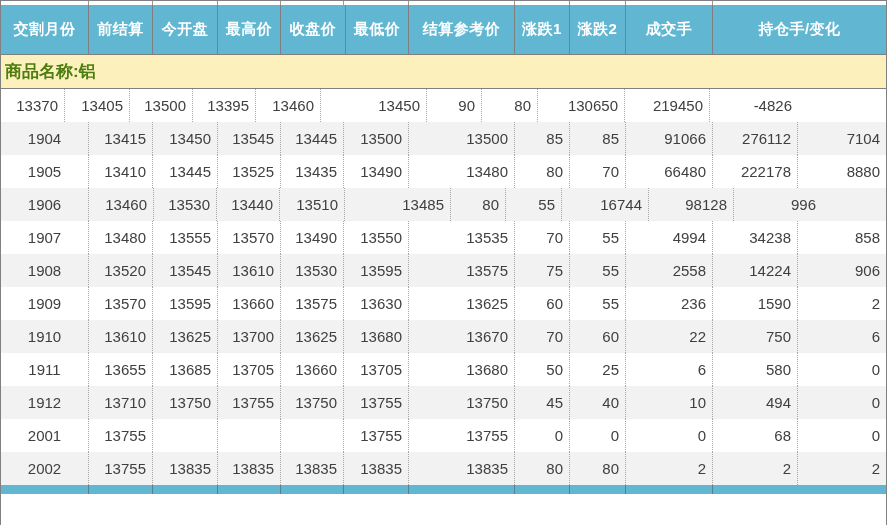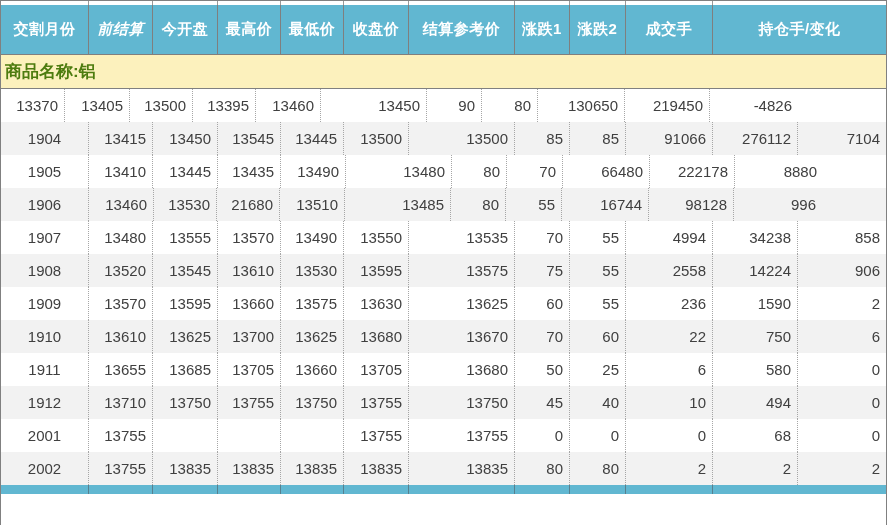--- a/index.html
+++ b/index.html
@@ -69,25 +69,25 @@
       <div class="cell" style="width: 63px;"></div>
       <div class="cell" style="width: 65px;"></div>
       <div class="cell" style="width: 106px;"></div>
       <div class="cell" style="width: 55px;"></div>
       <div class="cell" style="width: 56px;"></div>
       <div class="cell" style="width: 87px;"></div>
       <div class="cell" style="flex: 1 1 0%;"></div>
     </div>
   <div class="row hdr" id="header-row">
       <div class="cell" style="width: 88px;">交割月份</div>
-      <div class="cell" style="width: 64px; font-style: italic;">前结算</div>
+      <div class="cell" style="width: 64px;">前结算</div>
       <div class="cell" style="width: 65px;">今开盘</div>
       <div class="cell" style="width: 63px;">最高价</div>
+      <div class="cell" style="width: 65px;">收盘价</div>
       <div class="cell" style="width: 63px;">最低价</div>
-      <div class="cell" style="width: 65px;">收盘价</div>
       <div class="cell" style="width: 106px;">结算参考价</div>
       <div class="cell" style="width: 55px;">涨跌1</div>
       <div class="cell" style="width: 56px;">涨跌2</div>
       <div class="cell" style="width: 87px;">成交手</div>
       <div class="cell" style="flex: 1 1 0%;">持仓手/变化</div>
     </div>
   <div class="row product">
     <span>商品名称:铝</span>
   </div>
   <div id="data-rows">
@@ -115,34 +115,35 @@
         <div class="cell right" style="width: 55px;">85</div>
         <div class="cell right" style="width: 56px;">85</div>
         <div class="cell right" style="width: 87px;">91066</div>
         <div class="cell right" style="width: 85px;">276112</div>
         <div class="cell right" style="width: 88px;">7104</div>
       </div>
       <div class="row data">
         <div class="cell center" style="width: 88px;">1905</div>
         <div class="cell right" style="width: 64px;">13410</div>
         <div class="cell right" style="width: 65px;">13445</div>
+        <div class="cell right" style="width: 63px;">13525</div>
         <div class="cell right" style="width: 63px;">13435</div>
         <div class="cell right" style="width: 65px;">13490</div>
         <div class="cell right" style="width: 106px;">13480</div>
         <div class="cell right" style="width: 55px;">80</div>
         <div class="cell right" style="width: 56px;">70</div>
         <div class="cell right" style="width: 87px;">66480</div>
         <div class="cell right" style="width: 85px;">222178</div>
         <div class="cell right" style="width: 88px;">8880</div>
       </div>
       <div class="row data alt">
         <div class="cell center" style="width: 88px;">1906</div>
         <div class="cell right" style="width: 65px;">13460</div>
         <div class="cell right" style="width: 63px;">13530</div>
-        <div class="cell right" style="width: 63px;">21680</div>
+        <div class="cell right" style="width: 63px;">13440</div>
         <div class="cell right" style="width: 65px;">13510</div>
         <div class="cell right" style="width: 106px;">13485</div>
         <div class="cell right" style="width: 55px;">80</div>
         <div class="cell right" style="width: 56px;">55</div>
         <div class="cell right" style="width: 87px;">16744</div>
         <div class="cell right" style="width: 85px;">98128</div>
         <div class="cell right" style="width: 88px;">996</div>
       </div>
       <div class="row data">
         <div class="cell center" style="width: 88px;">1907</div>

